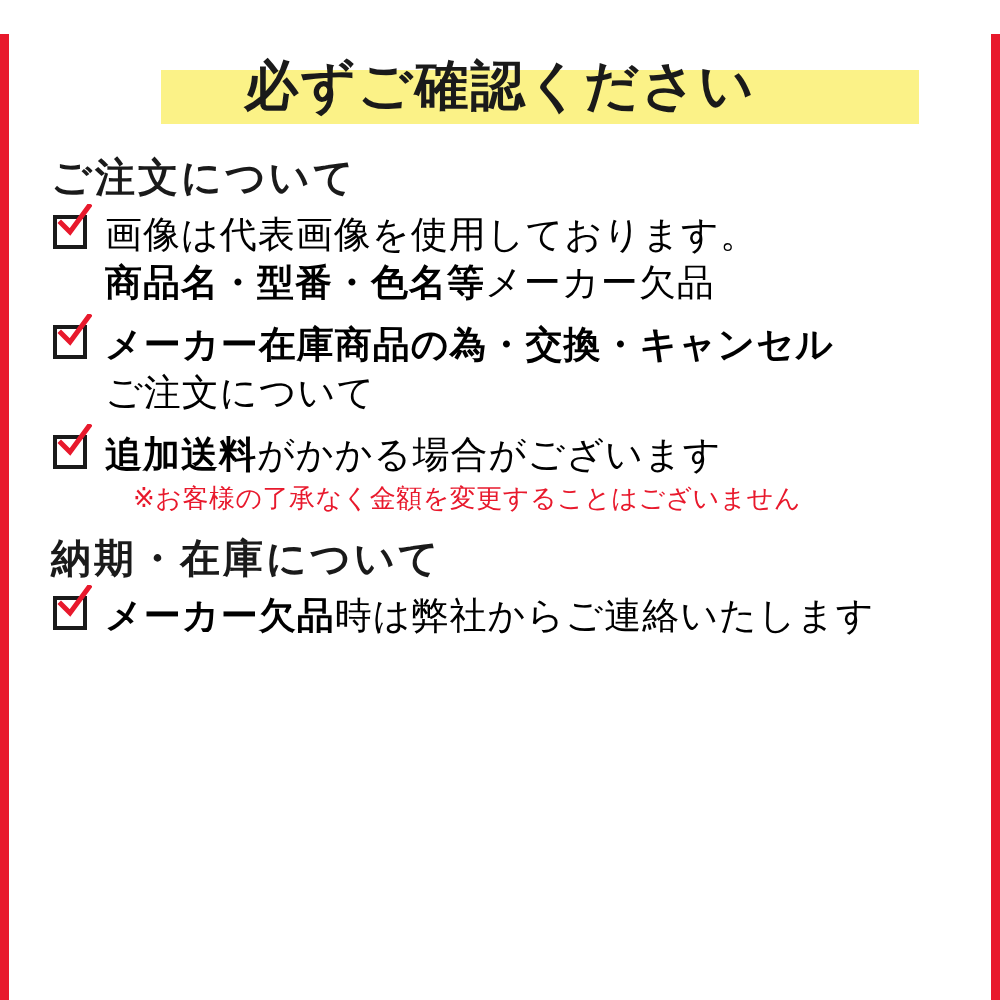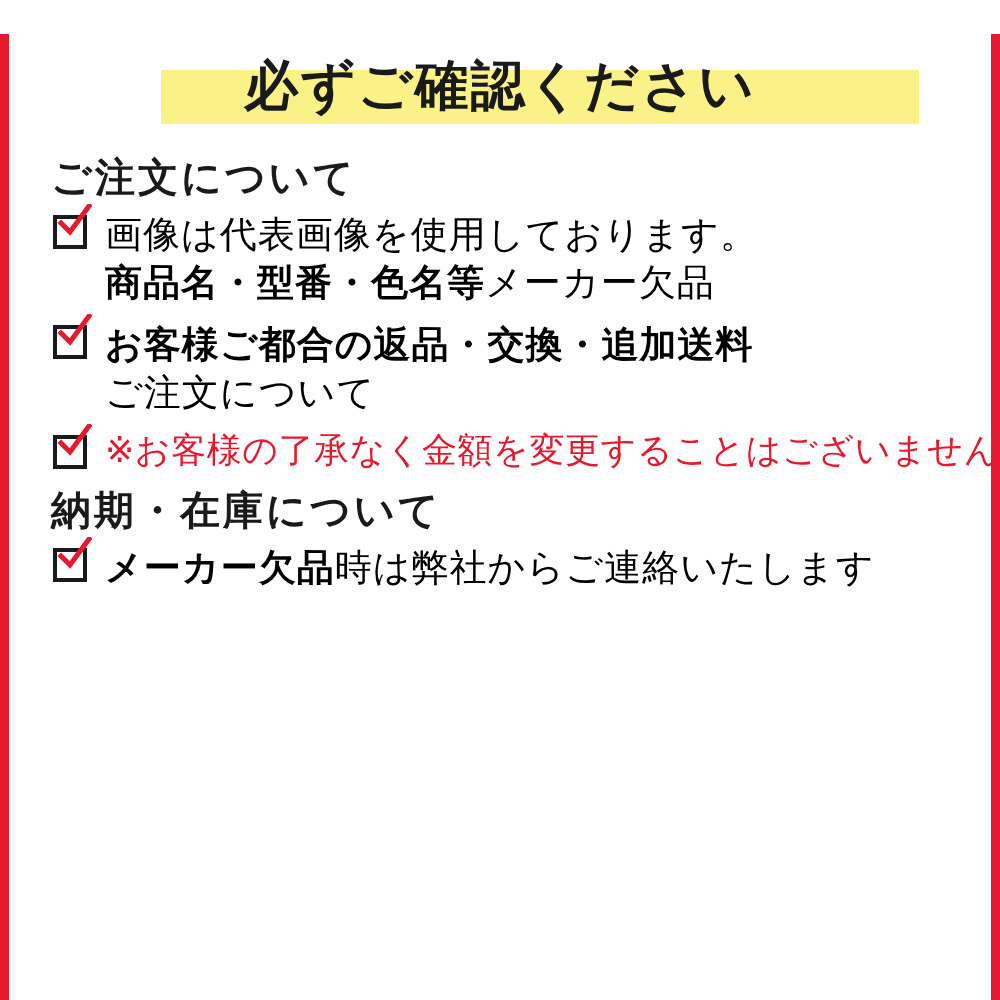--- a/index.html
+++ b/index.html
@@ -91,24 +91,25 @@
     height: 34px;
   }
   .line {
     font-size: 37px;
     line-height: 48px;
     letter-spacing: 1px;
     color: #1a1a1a;
     white-space: nowrap;
   }
   .line.small {
-    font-size: 35px;
+    font-size: 26px;
     line-height: 38px;
     color: #e8192c;
     letter-spacing: 0.5px;
+    margin-left: 28px;
   }
   .red {
     color: #000000;
     font-weight: bold;
   }
   .blk {
     color: #000000;
   }
 </style>
 </head>
@@ -132,29 +133,30 @@
           </span>
           <div class="line"><span class="blk">画像は代表画像を使用しております。</span></div>
           <div class="line"><span class="red">商品名・型番・色名等</span><span class="blk">メーカー欠品</span></div>
         </div>
         <div class="item">
           <span class="check-icon">
             <svg class="tick" viewBox="0 0 36 34">
               <path d="M5 19 L14 28 L33 2" stroke="#e8192c" stroke-width="5" fill="none" stroke-linecap="square"></path>
             </svg>
           </span>
-          <div class="line"><span class="red">お客様ご都合の返品・交換・追加送料</span></div>
+          <div class="line"><span class="red">メーカー在庫商品の為・交換・キャンセル</span></div>
           <div class="line"><span class="blk">ご注文について</span></div>
         </div>
         <div class="item">
           <span class="check-icon">
             <svg class="tick" viewBox="0 0 36 34">
               <path d="M5 19 L14 28 L33 2" stroke="#e8192c" stroke-width="5" fill="none" stroke-linecap="square"></path>
             </svg>
           </span>
+          <div class="line"><span class="red">追加送料</span><span class="blk">がかかる場合がございます</span></div>
           <div class="line small"><span class="">※お客様の了承なく金額を変更することはございません</span></div>
         </div>
         <div class="section-heading second">納期・在庫について</div>
         <div class="item">
           <span class="check-icon">
             <svg class="tick" viewBox="0 0 36 34">
               <path d="M5 19 L14 28 L33 2" stroke="#e8192c" stroke-width="5" fill="none" stroke-linecap="square"></path>
             </svg>
           </span>
           <div class="line"><span class="red">メーカー欠品</span><span class="blk">時は弊社からご連絡いたします</span></div>

